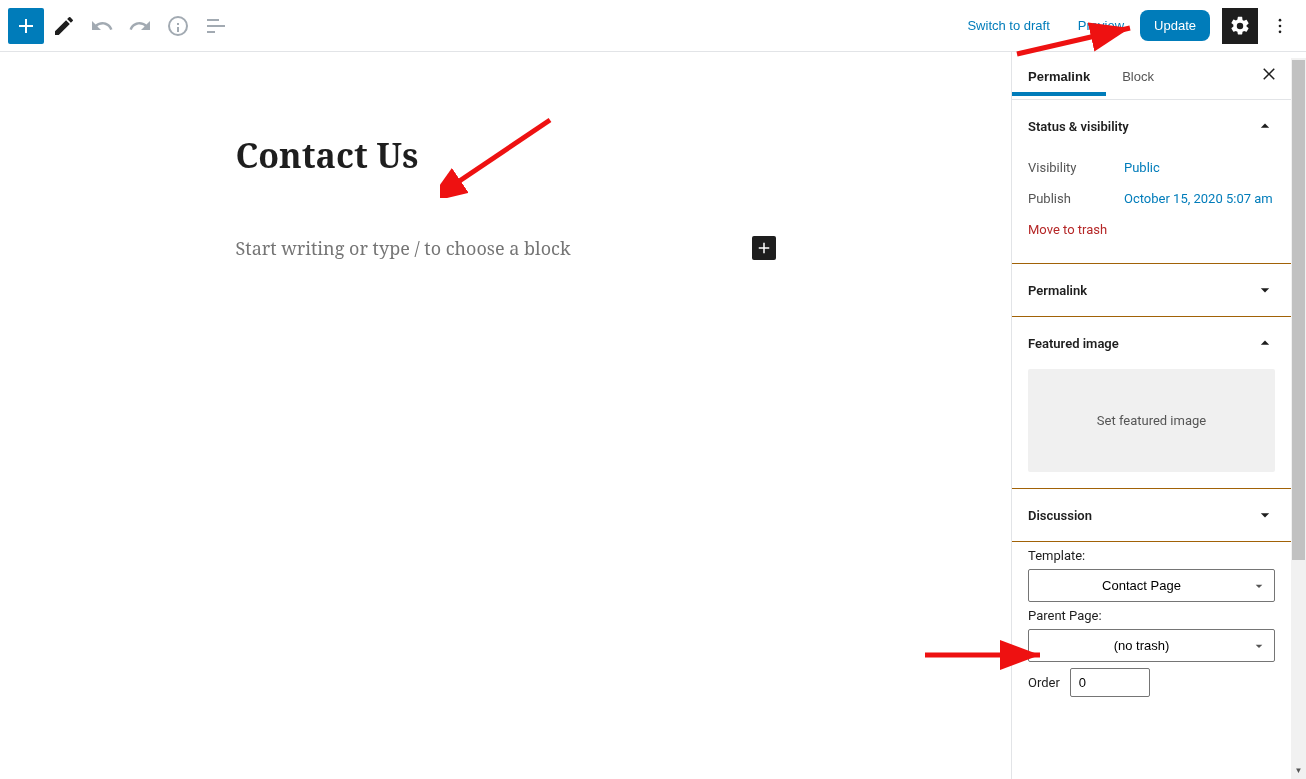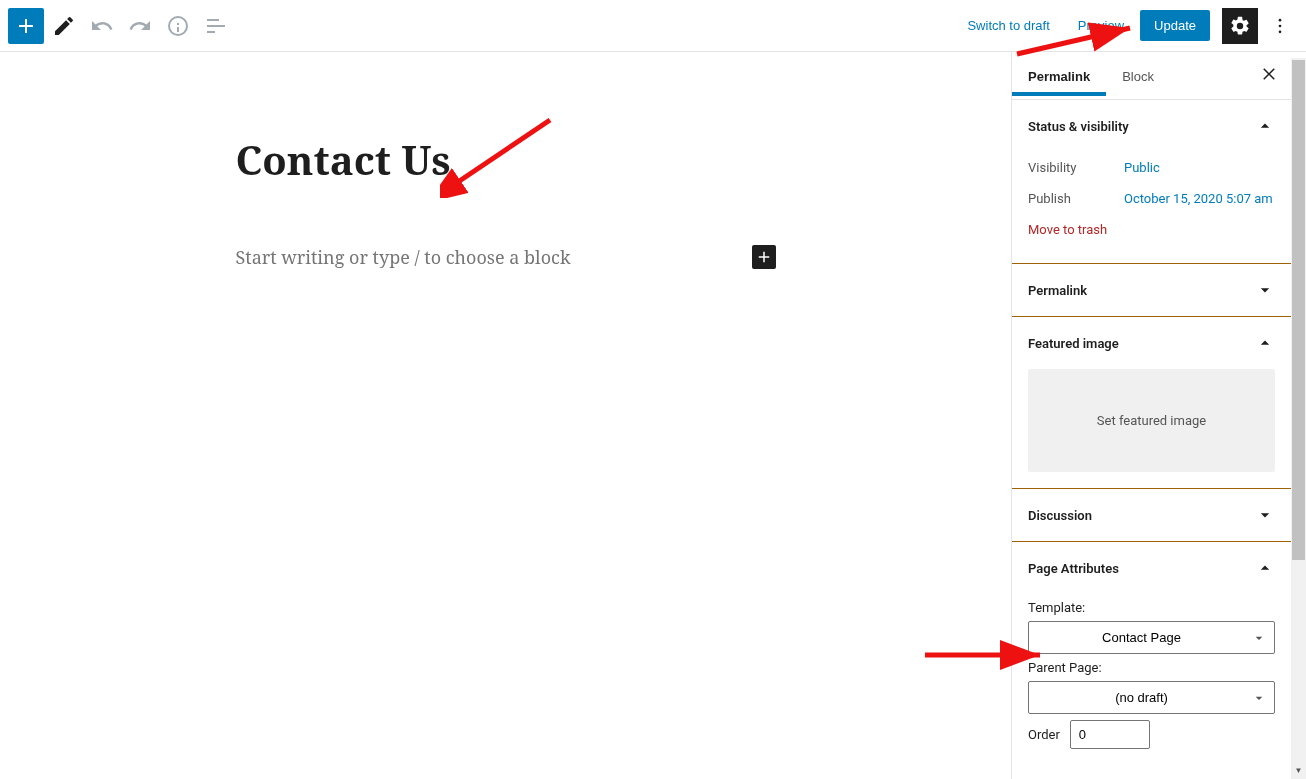--- a/index.html
+++ b/index.html
@@ -10,30 +10,30 @@
   .topbar { height: 52px; border-bottom: 1px solid #e2e4e7; display: flex; align-items: center; padding: 0 8px; gap: 4px; }
   .tb-left { display: flex; align-items: center; gap: 2px; }
   .tb-btn { width: 36px; height: 36px; display: inline-flex; align-items: center; justify-content: center; border: none; background: transparent; cursor: pointer; border-radius: 2px; }
   .tb-btn svg { width: 24px; height: 24px; }
   .tb-btn.disabled svg { fill: #a2aab2; }
   .tb-btn.disabled { color:#a2aab2; cursor:default;}
   .tb-add { background: #007cba; color:#fff;}
   .tb-add svg { fill:#fff; }
   .tb-spacer { flex: 1; }
   .tb-link { color: #007cba; background: transparent; border: none; padding: 8px 12px; cursor: pointer; font-size: 13px; }
-  .tb-update { background: #007cba; color:#fff; border:none; padding: 8px 14px; cursor:pointer; border-radius:2px; font-size:13px; }
+  .tb-update { background: #007cba; color:#fff; border:none; padding: 8px 14px; cursor:pointer; border-radius:8px; font-size:13px; }
   .tb-settings { background:#1e1e1e; width:36px; height:36px; margin-left:8px; border:none; display:inline-flex; align-items:center; justify-content:center; cursor:pointer;}
   .tb-settings svg{fill:#fff;}
   .tb-more { width:36px; height:36px; border:none; background:transparent; display:inline-flex; align-items:center; justify-content:center; cursor:pointer; color:#1e1e1e;}
 
   
   .main { flex:1; display:flex; overflow:hidden; }
   .editor { flex:1; overflow-y:auto; position:relative; }
   .title-wrap { max-width: 580px; margin: 80px auto 0; padding: 0 20px; }
-  .page-title { font-family: "Noto Serif", Georgia, "Times New Roman", serif; font-weight: 700; font-size: 40px; color:#1e1e1e; }
+  .page-title { font-family: "Noto Serif", Georgia, "Times New Roman", serif; font-weight: 700; font-size: 34px; color:#1e1e1e; }
   .body-block { max-width: 580px; margin: 58px auto 4px; padding: 0 20px; display:flex; align-items:center; gap:10px;}
   .body-placeholder { flex:1; font-family: "Noto Serif", Georgia, serif; font-size: 18px; color:#767676; border:none; outline:none; background:transparent; }
   .inline-add { width:24px; height:24px; background:#1e1e1e; color:#fff; border:none; display:inline-flex; align-items:center; justify-content:center; cursor:pointer; border-radius:2px;}
   .inline-add svg{fill:#fff; width:18px; height:18px;}
 
   
   .sidebar { width: 280px; border-left:1px solid #e2e4e7; overflow-y:auto; display:flex; flex-direction:column; }
   .tabs { display:flex; align-items:center; border-bottom:1px solid #e2e4e7; height:48px; }
   .tab { padding: 14px 16px 12px; font-size:13px; color:#555; cursor:pointer; border:none; background:transparent; }
   .tab.active { font-weight:600; color:#1e1e1e; border-bottom:4px solid #007cba; padding-bottom:8px;}
@@ -202,37 +202,31 @@
     <div class="panel">
       <div class="panel-header">
         <h3>Discussion</h3>
         <svg class="chev" viewBox="0 0 24 24" fill="#1e1e1e">
             <path d="M7 10l5 5 5-5z"></path>
           </svg>
       </div>
     </div>
 
     <div class="panel" style="border-bottom:none">
-      <div class="panel-header">
-        <h3>Page Attributes</h3>
-        <svg class="chev" viewBox="0 0 24 24" fill="#1e1e1e">
-            <path d="M7 14l5-5 5 5z"></path>
-          </svg>
-      </div>
       <div class="panel-body">
         <label class="field-label">Template:</label>
         <div class="select-wrap">
           <button class="select">Contact Page</button>
           <svg class="select-chev" width="16" height="16" viewBox="0 0 24 24" fill="#555">
               <path d="M7 10l5 5 5-5z"></path>
             </svg>
         </div>
         <label class="field-label">Parent Page:</label>
         <div class="select-wrap">
-          <button class="select">(no draft)</button>
+          <button class="select">(no trash)</button>
           <svg class="select-chev" width="16" height="16" viewBox="0 0 24 24" fill="#555">
               <path d="M7 10l5 5 5-5z"></path>
             </svg>
         </div>
         <div class="order-row">
           <span>Order</span>
           <input class="order-input" type="number" value="0" style="">
         </div>
       </div>
     </div>

